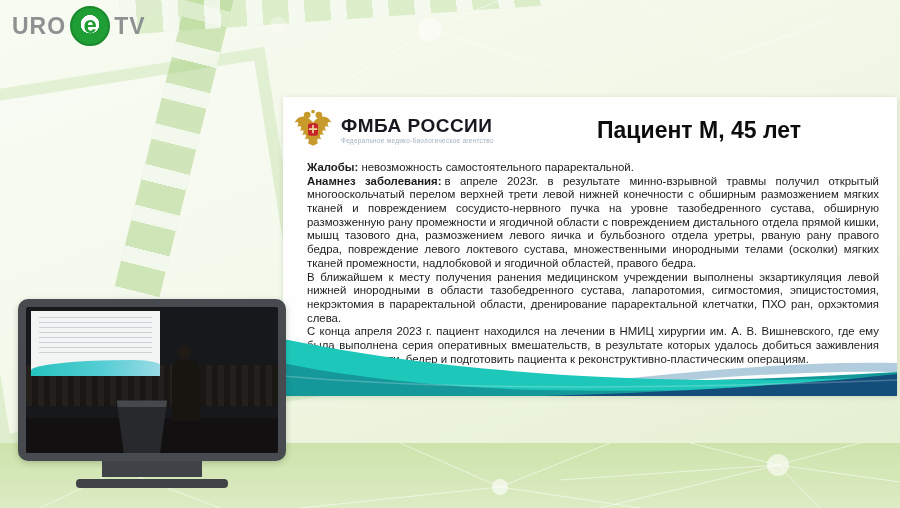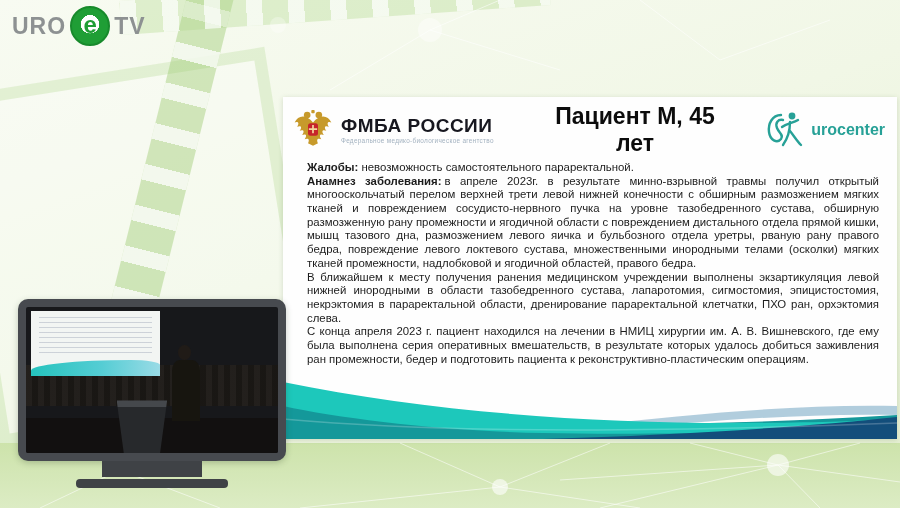--- a/index.html
+++ b/index.html
@@ -38,21 +38,21 @@
   .urotv .txt{font-size:23px;font-weight:700;color:#8d9192;letter-spacing:1px;}
   .urotv .ball{
     width:40px;height:40px;border-radius:50%;
     background:radial-gradient(circle at 50% 45%, #ffffff 0 34%, #1f9e35 35% 100%);
     display:flex;align-items:center;justify-content:center;
     border:2px solid #188a2c;box-sizing:border-box;
   }
   .urotv .ball span{color:#1f9e35;font-size:24px;font-weight:bold;line-height:1;margin-top:-2px;}
   
   .slide{
-    position:absolute;left:283px;top:97px;width:614px;height:342px;
+    position:absolute;left:283px;top:97px;width:614px;height:299px;
     background:#fefefe;z-index:2;box-shadow:0 1px 5px rgba(60,90,40,.18);
   }
   .slide-header{position:absolute;left:10px;top:6px;right:12px;height:54px;display:flex;align-items:center;}
   .fmba{display:flex;align-items:center;gap:8px;width:250px;}
   .fmba-text .name{font-size:19px;font-weight:bold;color:#17171f;letter-spacing:.5px;line-height:1.05;}
   .fmba-text .sub{font-size:6.4px;color:#a3b2c0;letter-spacing:.3px;margin-top:2px;}
   .slide-title{flex:1;text-align:center;font-size:23px;font-weight:bold;color:#0c0c0c;padding-right:30px;}
   .urocenter{display:flex;align-items:center;gap:2px;width:128px;justify-content:flex-end;}
   .urocenter .lbl{font-size:16px;font-weight:bold;color:#27a197;}
   .slide-body{
@@ -131,32 +131,20 @@
         </g>
         <rect x="18" y="17" width="12" height="15" rx="3" fill="#c6242b"></rect>
         <path d="M23 19 h2 v4 h4 v2 h-4 v4 h-2 v-4 h-4 v-2 h4 z" fill="#f3d9a0"></path>
       </svg>
       <div class="fmba-text">
         <div class="name">ФМБА РОССИИ</div>
         <div class="sub">Федеральное медико-биологическое агентство</div>
       </div>
     </div>
     <div class="slide-title">Пациент М, 45 лет</div>
-    <div class="urocenter">
-      <svg width="44" height="40" viewBox="0 0 44 40">
-        <g stroke="#27a197" fill="none" stroke-width="2.4" stroke-linecap="round">
-          <path d="M16 5 C7 5 3 14 4 22 C5 30 12 34 16 29 C19 25 14 23 12 18 C10 13 13 9 18 10"></path>
-          <path d="M25 12 C25 20 23 28 18 35"></path>
-          <path d="M17 17 C22 13 28 13 33 10"></path>
-          <path d="M25 21 C29 26 32 31 36 35"></path>
-        </g>
-        <circle cx="27" cy="6" r="3.4" fill="#27a197"></circle>
-      </svg>
-      <span class="lbl">urocenter</span>
-    </div>
   </div>
 
   <div class="slide-body">
     <p class="para"><span class="para-lead">Жалобы:</span><span>невозможность самостоятельного параректальной.</span></p>
     <p class="para"><span class="para-lead">Анамнез заболевания:</span><span>в апреле 2023г. в результате минно-взрывной травмы получил открытый многооскольчатый перелом верхней трети левой нижней конечности с обширным размозжением мягких тканей и повреждением сосудисто-нервного пучка на уровне тазобедренного сустава, обширную размозженную рану промежности и ягодичной области с повреждением дистального отдела прямой кишки, мышц тазового дна, размозжением левого яичка и бульбозного отдела уретры, рваную рану правого бедра, повреждение левого локтевого сустава, множественными инородными телами (осколки) мягких тканей промежности, надлобковой и ягодичной областей, правого бедра.</span></p>
     <p class="para"><span class="para-lead"></span><span>В ближайшем к месту получения ранения медицинском учреждении выполнены экзартикуляция левой нижней инородными в области тазобедренного сустава, лапаротомия, сигмостомия, эпицистостомия, некрэктомия в параректальной области, дренирование параректальной клетчатки, ПХО ран, орхэктомия слева.</span></p>
     <p class="para"><span class="para-lead"></span><span>С конца апреля 2023 г. пациент находился на лечении в НМИЦ хирургии им. А. В. Вишневского, где ему была выполнена серия оперативных вмешательств, в результате которых удалось добиться заживления ран промежности, бедер и подготовить пациента к реконструктивно-пластическим операциям.</span></p>
   </div>
 
   <svg class="wave" viewBox="0 0 614 60" preserveAspectRatio="none">

